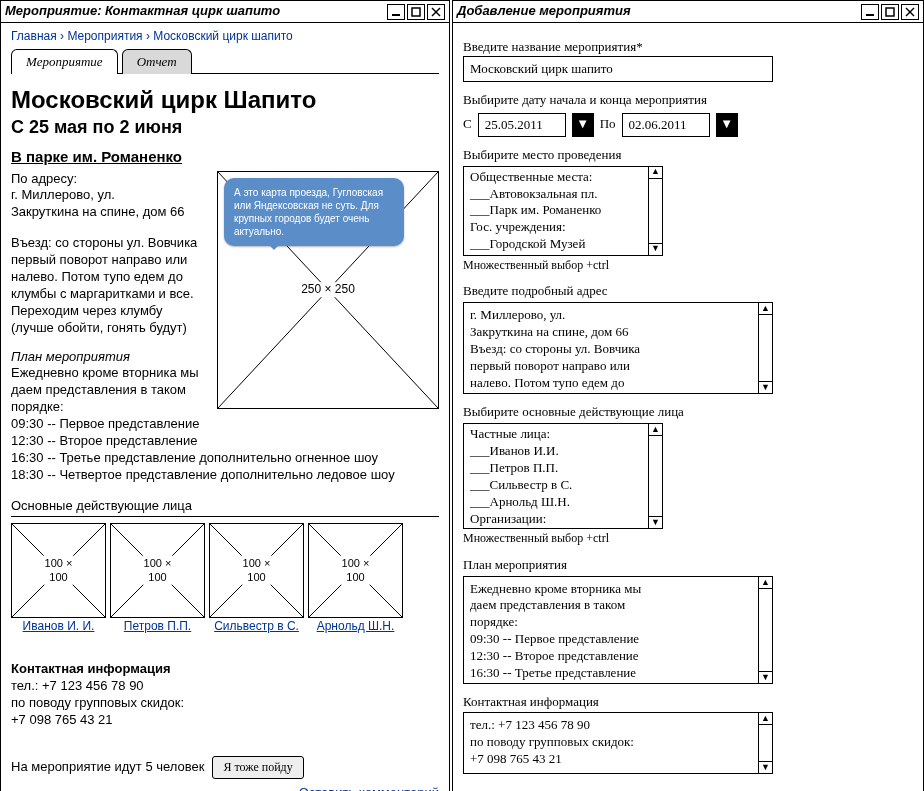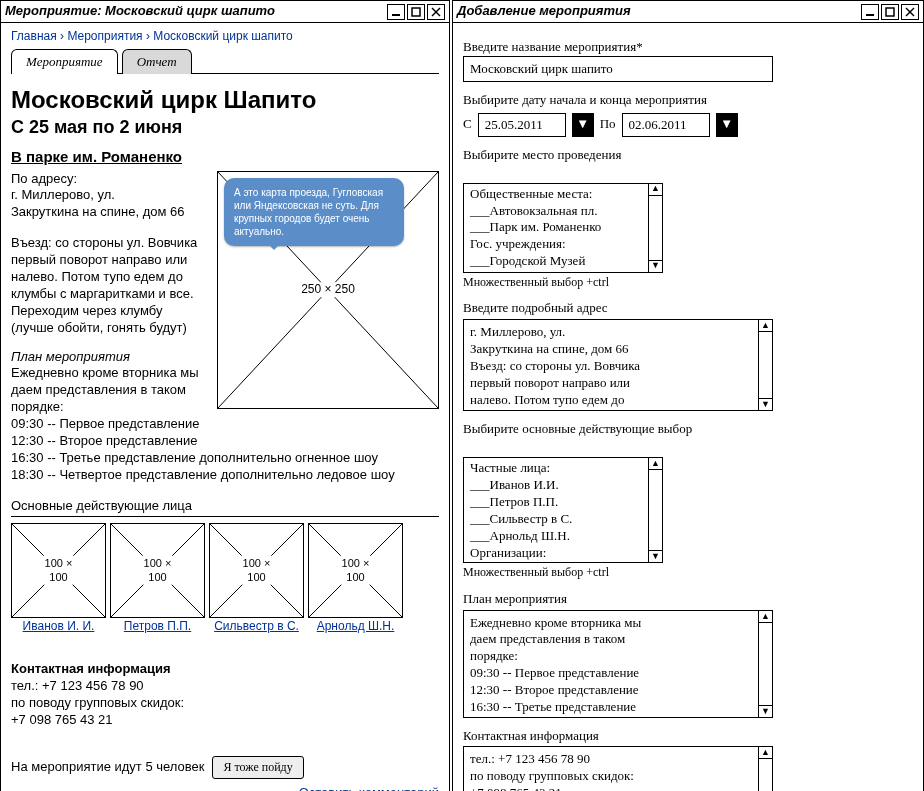--- a/index.html
+++ b/index.html
@@ -42,39 +42,39 @@
   .contact { font-family:Arial,sans-serif; font-size:13px; margin-top:10px; white-space:pre-line; }
   .goingrow { display:flex; align-items:center; gap:8px; font-family:Arial,sans-serif; font-size:13px; margin-top:10px; }
   .btn { border:1.5px solid #000; background:#eee; font-family:"Comic Sans MS",cursive; font-size:12px; padding:3px 10px; cursor:pointer; border-radius:3px; }
   .commentlink { display:block; text-align:right; margin-top:6px; font-family:Arial,sans-serif; font-size:13px; color:#003399; text-decoration:underline; }
   
   .form-label { font-family:"Comic Sans MS",cursive; font-size:13px; margin-top:10px; }
   .text-input { width:310px; border:1.5px solid #000; padding:4px 6px; font-family:"Comic Sans MS",cursive; font-size:13px; background:#fff; }
   .daterow { display:flex; align-items:center; gap:6px; font-family:"Comic Sans MS",cursive; font-size:13px; margin-top:4px; }
   .date-input { border:1.5px solid #000; padding:3px 6px; font-family:"Comic Sans MS",cursive; font-size:13px; width:88px; }
   .date-btn { width:22px; height:24px; background:#000; color:#fff; display:flex; align-items:center; justify-content:center; cursor:pointer; }
-  .listbox { border:1.5px solid #000; display:flex; font-family:"Comic Sans MS",cursive; font-size:13px; margin-top:19px; }
+  .listbox { border:1.5px solid #000; display:flex; font-family:"Comic Sans MS",cursive; font-size:13px; margin-top:2px; }
   .listbox .items { flex:1; padding:2px 6px; white-space:pre-line; }
   .listbox .scrollbar { width:14px; border-left:1.5px solid #000; display:flex; flex-direction:column; }
   .listbox .scrollbar .arrow { height:12px; display:flex; align-items:center; justify-content:center; font-size:9px; border-bottom:1px solid #000; cursor:pointer; }
   .listbox .scrollbar .arrow.down { border-bottom:none; border-top:1px solid #000; }
   .listbox .scrollbar .track { flex:1; }
   .hint { font-family:"Comic Sans MS",cursive; font-size:12px; margin-top:2px; }
   .textarea-box { border:1.5px solid #000; display:flex; font-family:"Comic Sans MS",cursive; font-size:13px; margin-top:2px; }
   .textarea-box .content { flex:1; padding:4px 6px; white-space:pre-line; }
   svg.diag { position:absolute; inset:0; width:100%; height:100%; }
 </style>
 </head>
 <body>
 
 <div class="wrap">
 
   <div class="window left">
     <div class="titlebar">
-      <div class="title">Мероприятие: Московский цирк шапито</div>
+      <div class="title">Мероприятие: Контактная цирк шапито</div>
       <div class="ctrls">
         <div class="ctrl">
             <svg width="10" height="10">
               <line x1="1" y1="8" x2="9" y2="8" stroke="#000" stroke-width="2"></line>
             </svg>
           </div>
         <div class="ctrl">
             <svg width="10" height="10">
               <rect x="1" y="1" width="8" height="8" fill="none" stroke="#000" stroke-width="1.5"></rect>
             </svg>
@@ -257,21 +257,21 @@
 Въезд: со стороны ул. Вовчика
 первый поворот направо или
 налево. Потом тупо едем до</div>
         <div class="scrollbar" style="width:14px;border-left:1.5px solid #000;display:flex;flex-direction:column;">
             <div class="arrow" style="height:12px;text-align:center;font-size:9px;border-bottom:1px solid #000;">▲</div>
             <div style="flex:1"></div>
             <div class="arrow" style="height:12px;text-align:center;font-size:9px;border-top:1px solid #000;">▼</div>
           </div>
       </div>
 
-      <div class="form-label">Выбирите основные действующие выбор</div>
+      <div class="form-label">Выбирите основные действующие лица</div>
       <div class="listbox" style="width:200px;height:106px;">
         <div class="items">Частные лица:
 ___Иванов И.И.
 ___Петров П.П.
 ___Сильвестр в С.
 ___Арнольд Ш.Н.
 Организации:</div>
         <div class="scrollbar">
             <div class="arrow">▲</div>
             <div class="track"></div>

